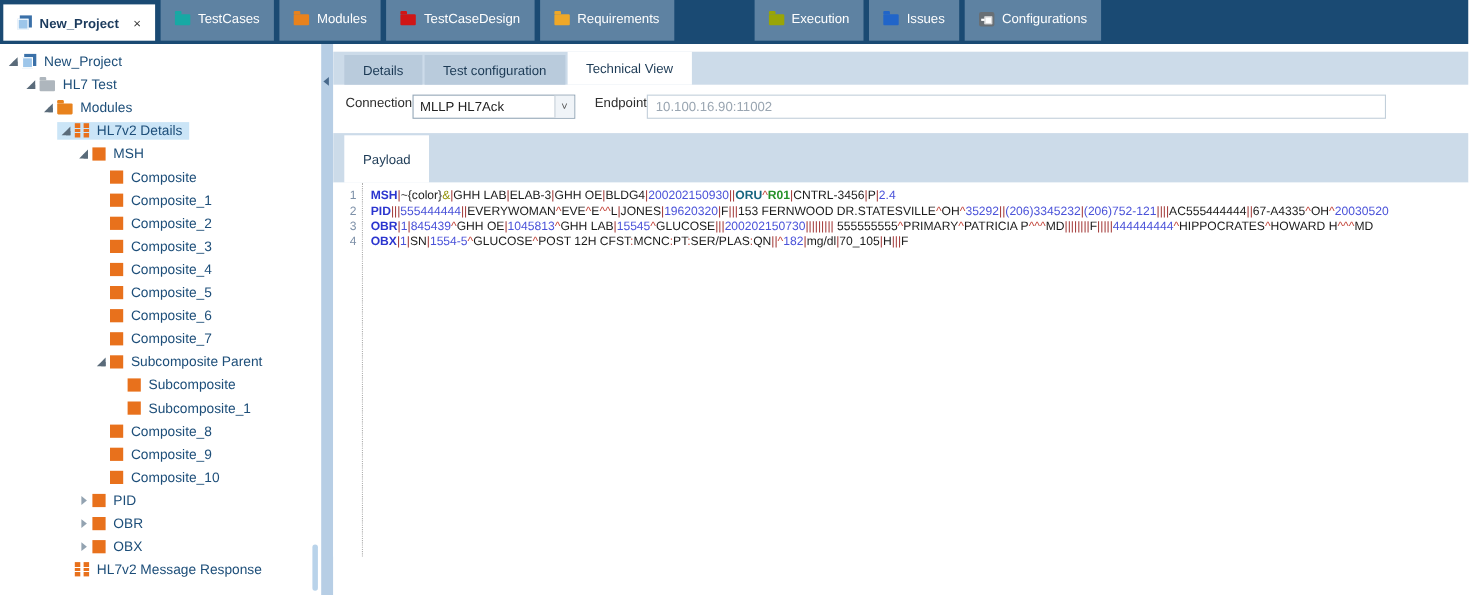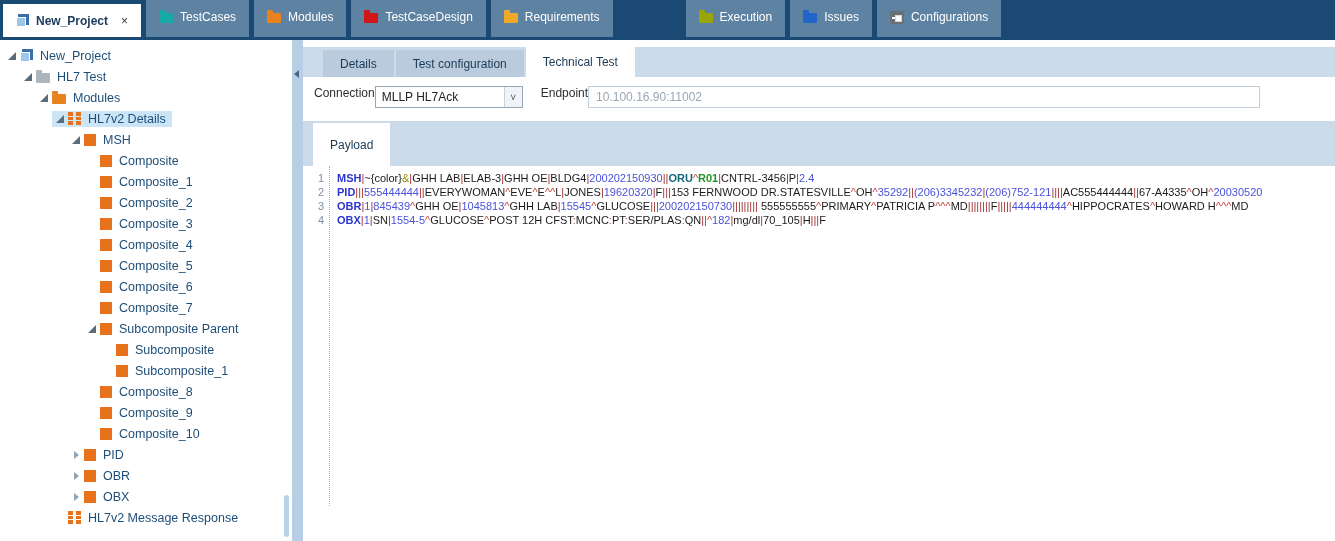--- a/index.html
+++ b/index.html
@@ -66,21 +66,21 @@
   
   .splitter { position:absolute; left:292px; top:40px; width:11px; bottom:0; background:#b7cee5; cursor:col-resize; }
   .splitter .collapse {
     position:absolute; top:30px; left:2px;
     width:0; height:0; border-top:4px solid transparent; border-bottom:4px solid transparent;
     border-right:5px solid #47688b;
   }
 
   
   .main { position:absolute; left:303px; top:40px; right:0; bottom:0; background:#ffffff; }
-  .main-tabs { margin-top:7px; height:30px; background:#ccdbe9; display:flex; padding-left:20px; }
+  .main-tabs { margin-top:7px; height:30px; background:#ccdbe9; display:flex; padding-left:10px; }
   .mtab {
     display:flex; align-items:center; padding:0 17px; font-size:12px; color:#1c3a55;
     background:#b9cbdc; margin:3px 2px 0 0; cursor:pointer; white-space:nowrap;
   }
   .mtab.active { background:#ffffff; margin-top:0; }
 
   .fields { display:flex; margin:9px 0 0 11px; }
   .field { display:flex; flex-direction:row; }
   .field > label { font-size:12px; color:#2e2e2e; margin-bottom:6px; }
   .field-endpoint { margin-left:18px; }
@@ -363,21 +363,21 @@
   </div>
 
 <div class="splitter">
   <div class="collapse"></div>
 </div>
 
 <div class="main">
   <div class="main-tabs">
       <div class="mtab">Details</div>
       <div class="mtab">Test configuration</div>
-      <div class="mtab active">Technical Test</div>
+      <div class="mtab active">Technical View</div>
     </div>
 
   <div class="fields">
     <div class="field field-connection">
       <label>Connection</label>
       <div class="select">
         <span>MLLP HL7Ack</span>
         <span class="select-arrow">˅</span>
       </div>
     </div>

